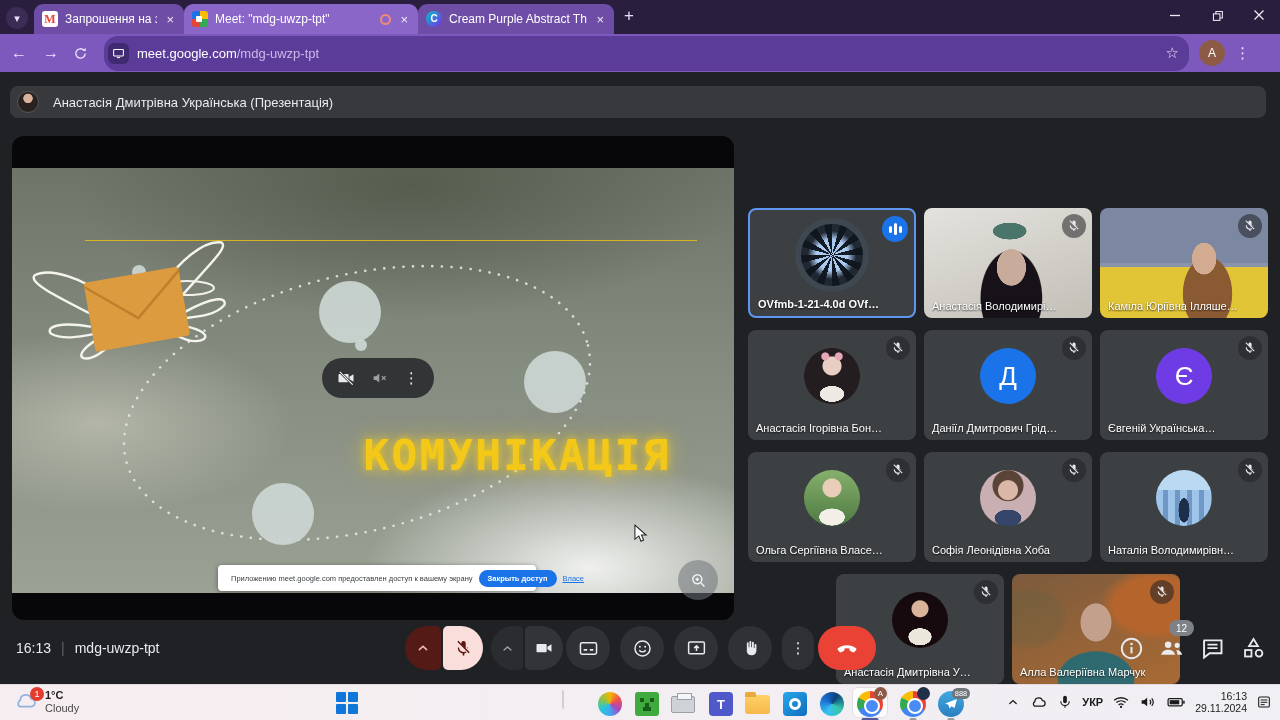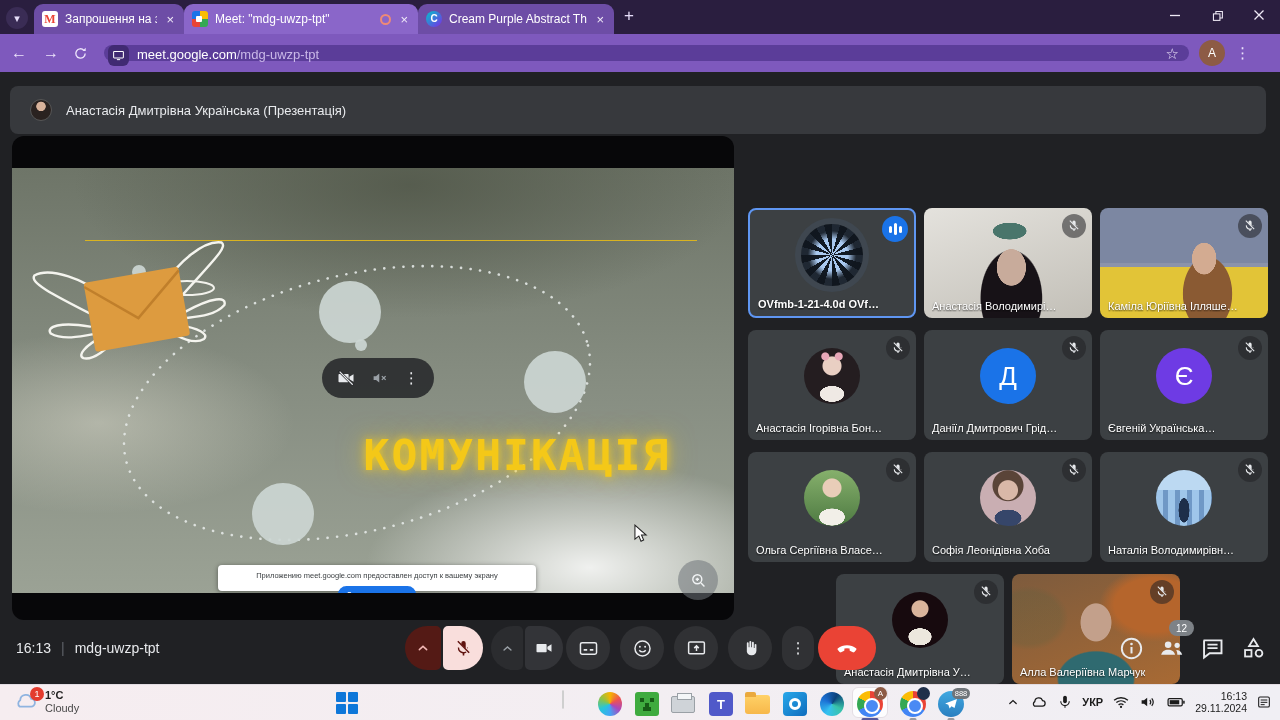--- a/index.html
+++ b/index.html
@@ -19,49 +19,49 @@
   .fav-meet { background: conic-gradient(#fbbc04 0 25%, #34a853 25% 50%, #ea4335 50% 75%, #1a73e8 75%); }
   .fav-meet::after { content: ""; position: absolute; left: 4px; top: 5px; width: 6px; height: 6px; background: #fff; border-radius: 1px; }
   .fav-canva { border-radius: 50%; background: linear-gradient(135deg, #00c4cc, #7d2ae8); color: #fff; font-size: 10px; text-align: center; line-height: 16px; font-weight: bold; }
   .rec-ind { width: 11px; height: 11px; border: 2.5px solid #ef8a76; border-radius: 50%; position: relative; }
   .newtab-btn { color: #e7defa; font-size: 17px; margin: 0 0 8px 10px; }
   .win-controls { margin-left: auto; display: flex; align-self: flex-start; }
   .win-btn { width: 42px; height: 30px; display: flex; align-items: center; justify-content: center; color: #efeaf6; }
 
   .toolbar { position: absolute; top: 34px; left: 0; width: 1280px; height: 38px; background: #7e59bd; display: flex; align-items: center; padding: 0 8px; gap: 10px; }
   .nav-ico { color: #ece4fb; font-size: 16px; width: 22px; text-align: center; }
-  .urlbar { height: 16px; flex: 1; max-width: 1085px; background: #5b3d99; border-radius: 14px; display: flex; padding: 0 10px 0 4px; gap: 8px; }
+  .urlbar { height: 35px; flex: 1; max-width: 1085px; background: #5b3d99; border-radius: 14px; display: flex; align-items: center; padding: 0 10px 0 4px; gap: 8px; }
   .share-chip { width: 21px; height: 21px; border-radius: 6px; background: #402a72; color: #fff; display: flex; align-items: center; justify-content: center; }
   .url-host { color: #ffffff; font-size: 13px; }
   .url-path { color: #c9b8e8; font-size: 13px; }
   .url-spacer { flex: 1; }
   .star { color: #e9e0f8; font-size: 15px; }
   .profile-avatar { width: 26px; height: 26px; border-radius: 50%; background: #8d5b45; color: #fff; font-size: 12px; display: flex; align-items: center; justify-content: center; }
   .kebab { color: #ece4fb; font-size: 15px; letter-spacing: 0; }
 
   
   .meet { position: absolute; top: 72px; left: 0; width: 1280px; height: 612px; background: #202124; }
-  .banner { position: absolute; top: 14px; left: 10px; width: 1256px; height: 48px; background: #37393d; border-radius: 8px; display: flex; align-items: center; padding: 0 20px; gap: 14px; }
+  .banner { position: absolute; top: 14px; left: 10px; width: 1256px; height: 32px; background: #37393d; border-radius: 8px; display: flex; align-items: center; padding: 0 7px; gap: 14px; }
   .banner-avatar { width: 22px; height: 22px; border-radius: 50%; background: radial-gradient(circle at 50% 32%, #d8b29a 26%, #2a2220 30%); border: 1px solid #555; }
   .banner-name { color: #e8eaed; font-size: 13px; }
 
   .stage { position: absolute; top: 64px; left: 12px; width: 722px; height: 484px; background: #070709; border-radius: 12px; overflow: hidden; }
   .slide { position: absolute; top: 32px; left: 0; width: 722px; height: 425px; overflow: hidden;
     background:
       radial-gradient(ellipse 320px 150px at 80% 94%, rgba(255,255,255,.85), rgba(255,255,255,0) 70%),
       radial-gradient(ellipse 280px 130px at 12% 60%, rgba(228,226,212,.45), rgba(0,0,0,0) 70%),
       radial-gradient(ellipse 430px 170px at 55% 4%, rgba(82,88,74,.85), rgba(0,0,0,0) 78%),
       linear-gradient(180deg, #6e7568 0%, #858c80 48%, #9ba295 100%);
   }
   .slide-hrow { position: absolute; top: 36px; left: 42px; right: 30px; display: flex; justify-content: space-between; font-family: "DejaVu Sans Mono", monospace; font-size: 12px; letter-spacing: 1px; color: #e7be16; }
   .slide-hr { position: absolute; top: 72px; left: 73px; width: 612px; height: 0; border-top: 1.5px solid #d9b321; }
   .slide-title { position: absolute; top: 262px; left: 505px; transform: translateX(-50%); font-family: "DejaVu Sans Mono", monospace; font-weight: bold; font-size: 43px; letter-spacing: 2px; color: #f4c818; white-space: nowrap;
     text-shadow: 0 0 10px rgba(247,205,26,.95), 0 0 26px rgba(247,205,26,.55); }
   .float-pill { position: absolute; top: 190px; left: 310px; width: 112px; height: 40px; border-radius: 20px; background: rgba(32,33,36,.82); display: flex; align-items: center; justify-content: space-evenly; }
-  .sharebar { position: absolute; top: 397px; left: 206px; width: 318px; height: 26px; background: #ffffff; border-radius: 4px; box-shadow: 0 1px 5px rgba(0,0,0,.45); display: flex; align-items: center; padding: 0 7px; gap: 6px; flex-direction: column; }
+  .sharebar { position: absolute; top: 397px; left: 206px; width: 318px; height: 26px; background: #ffffff; border-radius: 4px; box-shadow: 0 1px 5px rgba(0,0,0,.45); display: flex; align-items: center; padding: 0 7px; gap: 6px; }
   .sharebar .txt { font-size: 7.5px; color: #3c4043; white-space: nowrap; }
   .stop-share { background: #1a73e8; color: #fff; font-size: 7.5px; font-weight: bold; padding: 4px 9px; border-radius: 10px; border: none; white-space: nowrap; }
   .hide-share { font-size: 7.5px; color: #1a73e8; text-decoration: underline; white-space: nowrap; }
   .zoom-btn { position: absolute; top: 424px; left: 666px; width: 40px; height: 40px; border-radius: 50%; background: rgba(112,117,122,.55); display: flex; align-items: center; justify-content: center; color: #f1f3f4; }
   .cursor { position: absolute; top: 356px; left: 622px; }
 
   
   .tile { position: absolute; width: 168px; height: 110px; background: #3c4043; border-radius: 8px; overflow: hidden; }
   .tile.speaking { border: 2px solid #5f96f2; }
   .p0{left:748px;top:136px}.p1{left:924px;top:136px}.p2{left:1100px;top:136px}

